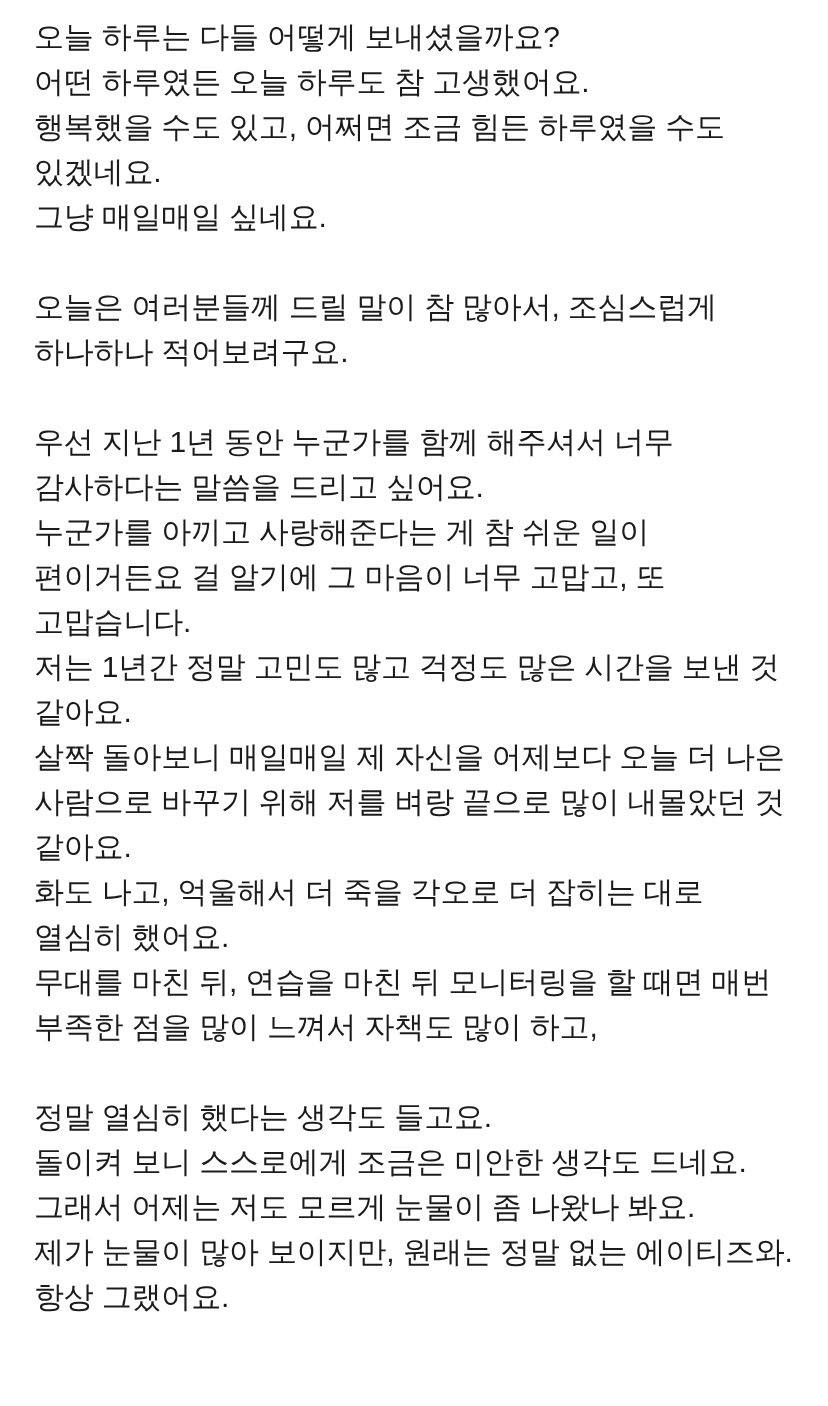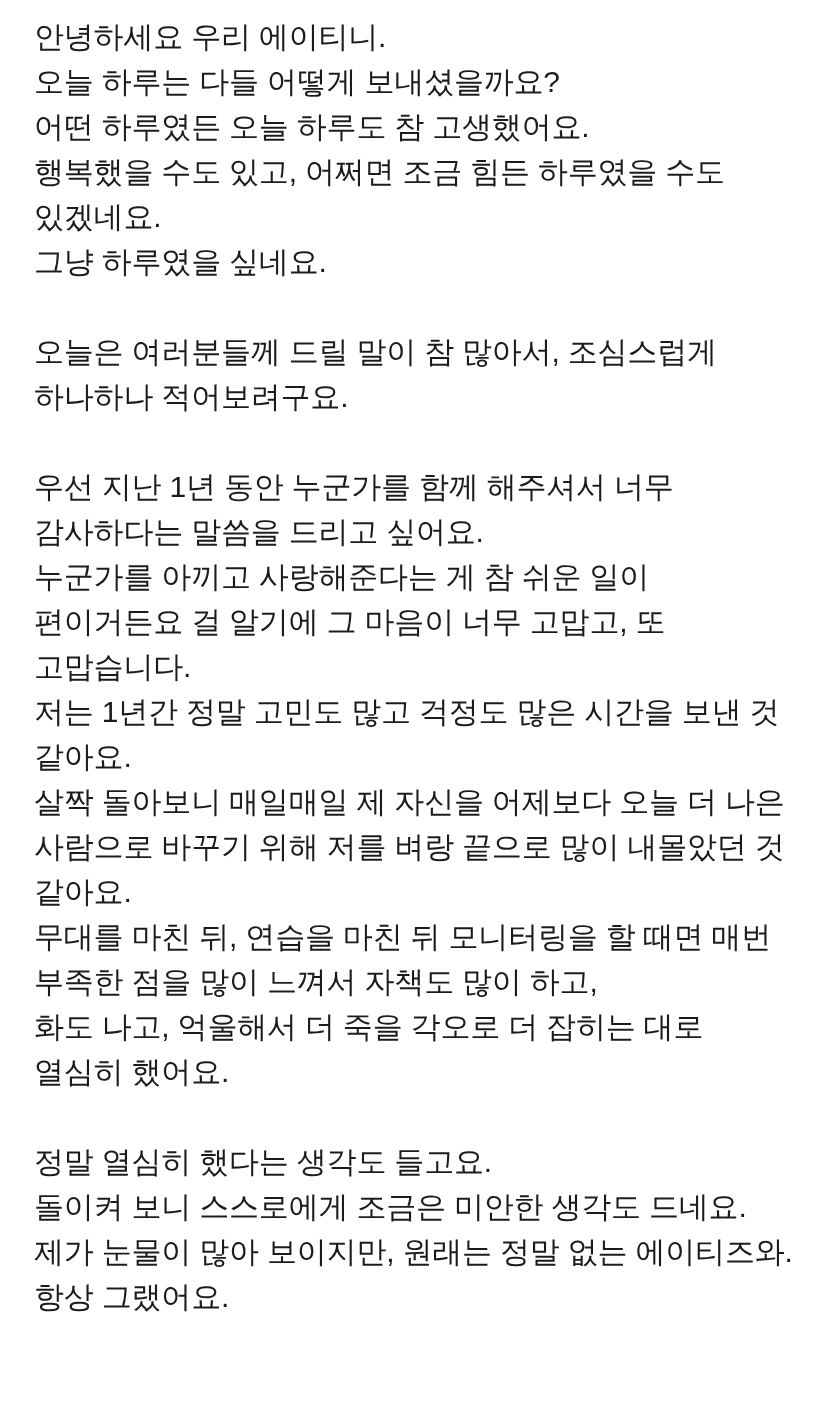--- a/index.html
+++ b/index.html
@@ -36,46 +36,46 @@
   .spacer {
     height: 45px;
   }
 </style>
 </head>
 <body>
 
 <div class="page">
 
   <div class="block">
-    <p class="para">안녕하세요 우리 에이티니.</p>
     <p class="para">오늘 하루는 다들 어떻게 보내셨을까요?</p>
     <p class="para">어떤 하루였든 오늘 하루도 참 고생했어요.</p>
     <p class="para">행복했을 수도 있고, 어쩌면 조금 힘든 하루였을 수도 있겠네요.</p>
-    <p class="para">그냥 하루였을 싶네요.</p>
+    <p class="para">그냥 매일매일 싶네요.</p>
   </div>
 
   <div class="spacer"></div>
 
   <div class="block">
     <p class="para">오늘은 여러분들께 드릴 말이 참 많아서, 조심스럽게 하나하나 적어보려구요.</p>
   </div>
 
   <div class="spacer"></div>
 
   <div class="block">
     <p class="para">우선 지난 1년 동안 누군가를 함께 해주셔서 너무 감사하다는 말씀을 드리고 싶어요.</p>
     <p class="para">누군가를 아끼고 사랑해준다는 게 참 쉬운 일이 편이거든요 걸 알기에 그 마음이 너무 고맙고, 또 고맙습니다.</p>
     <p class="para">저는 1년간 정말 고민도 많고 걱정도 많은 시간을 보낸 것 같아요.</p>
     <p class="para">살짝 돌아보니 매일매일 제 자신을 어제보다 오늘 더 나은 사람으로 바꾸기 위해 저를 벼랑 끝으로 많이 내몰았던 것 같아요.</p>
+    <p class="para">화도 나고, 억울해서 더 죽을 각오로 더 잡히는 대로 열심히 했어요.</p>
     <p class="para">무대를 마친 뒤, 연습을 마친 뒤 모니터링을 할 때면 매번 부족한 점을 많이 느껴서 자책도 많이 하고,</p>
-    <p class="para">화도 나고, 억울해서 더 죽을 각오로 더 잡히는 대로 열심히 했어요.</p>
   </div>
 
   <div class="spacer"></div>
 
   <div class="block">
     <p class="para">정말 열심히 했다는 생각도 들고요.</p>
     <p class="para">돌이켜 보니 스스로에게 조금은 미안한 생각도 드네요.</p>
+    <p class="para">그래서 어제는 저도 모르게 눈물이 좀 나왔나 봐요.</p>
     <p class="para">제가 눈물이 많아 보이지만, 원래는 정말 없는 에이티즈와.</p>
     <p class="para">항상 그랬어요.</p>
   </div>
 
 </div>
 
 </body></html>

